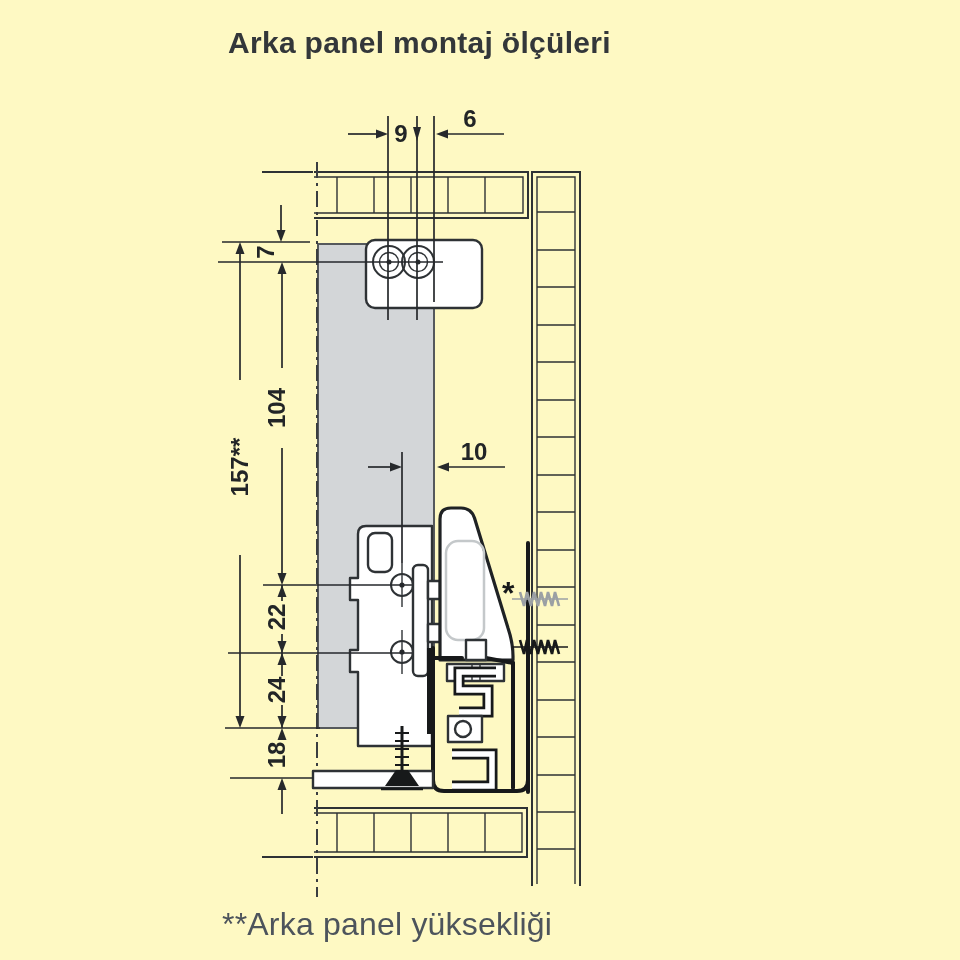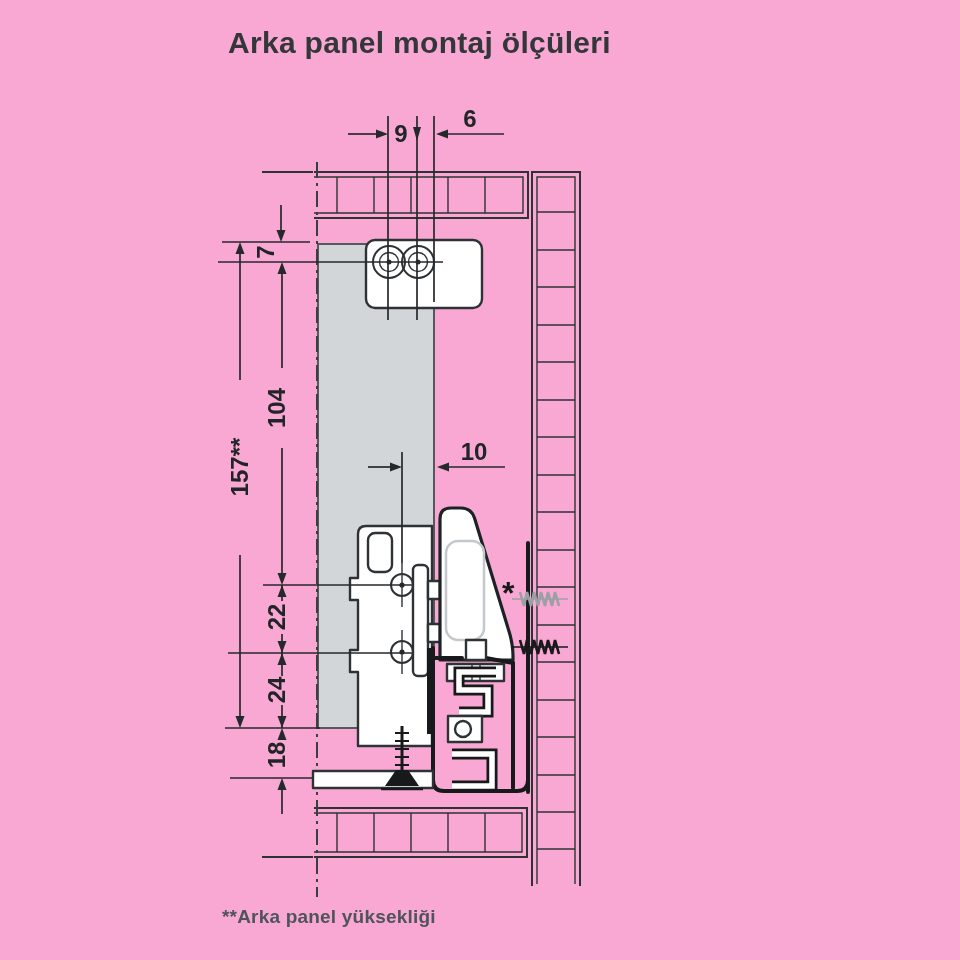--- a/index.html
+++ b/index.html
@@ -1,24 +1,24 @@
 <!DOCTYPE html>
 <html style="--ink: #2e3235; --runner: #17191a; --panel: #d3d6d8; --optional: #9ba0a4; --text: #33373a; --foot: #4d545c;"><head>
 <meta charset="utf-8">
 <style>
   :root{
     --ink:#2e3235; --runner:#17191a; --panel:#d3d6d8; --optional:#9ba0a4;
     --text:#33373a; --foot:#4d545c;
   }
   html,body{margin:0;padding:0;background:#fdfdfd;}
-  .stage{position:relative;width:960px;height:960px;background:#f9a8d4;overflow:hidden;
+  .stage{position:relative;width:960px;height:960px;background:#fef9c3;overflow:hidden;
          font-family:"Liberation Sans",sans-serif;}
   .title{position:absolute;left:228px;top:26px;font-size:30px;font-weight:bold;color:var(--text);
          letter-spacing:.3px;}
-  .footnote{position:absolute;left:222px;top:906px;font-size:19px;font-weight:700;color:var(--foot);
+  .footnote{position:absolute;left:222px;top:906px;font-size:32px;font-weight:400;color:var(--foot);
          letter-spacing:.2px;}
   svg{position:absolute;left:0;top:0;}
   .ln{stroke:var(--ink);stroke-width:2;fill:none;}
   .lnt{stroke:var(--ink);stroke-width:1.4;fill:none;}
   .out{stroke:var(--ink);stroke-width:2.4;fill:#fff;stroke-linejoin:round;}
   .outg{stroke:#55595c;stroke-width:2;fill:var(--panel);}
   .dim{stroke:#26292c;stroke-width:1.7;fill:none;}
   .arr{fill:#26292c;stroke:none;}
   .thick{stroke:var(--runner);stroke-width:4;fill:none;stroke-linecap:round;stroke-linejoin:round;}
   .chan-o{stroke:var(--runner);stroke-width:11;fill:none;stroke-linejoin:miter;}

